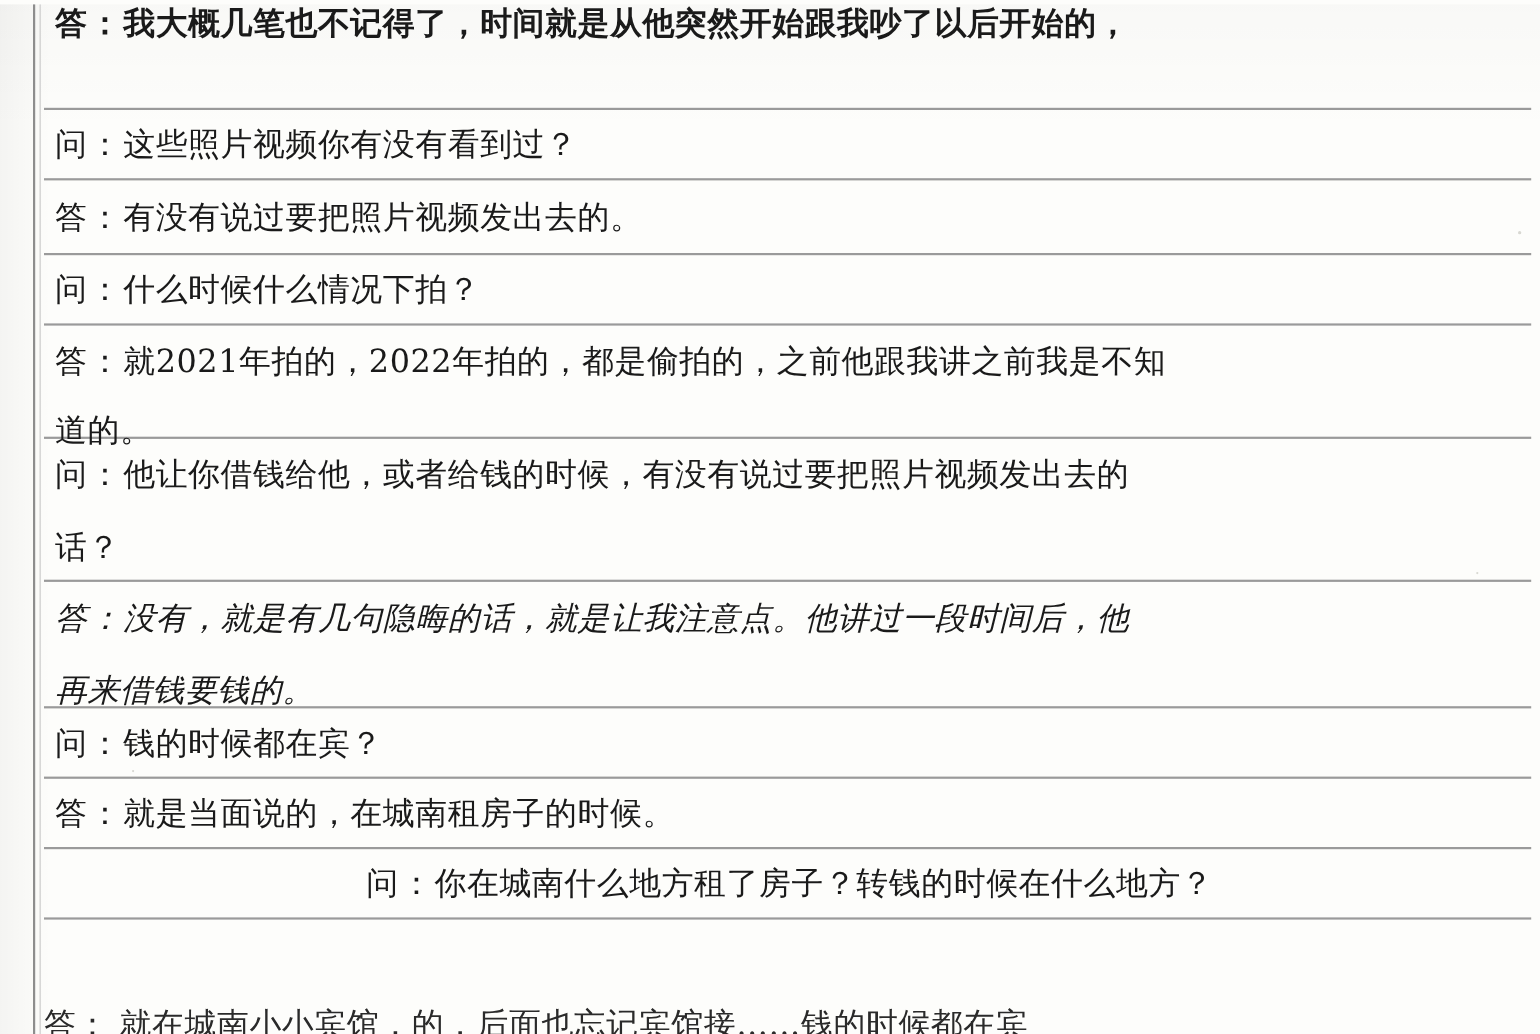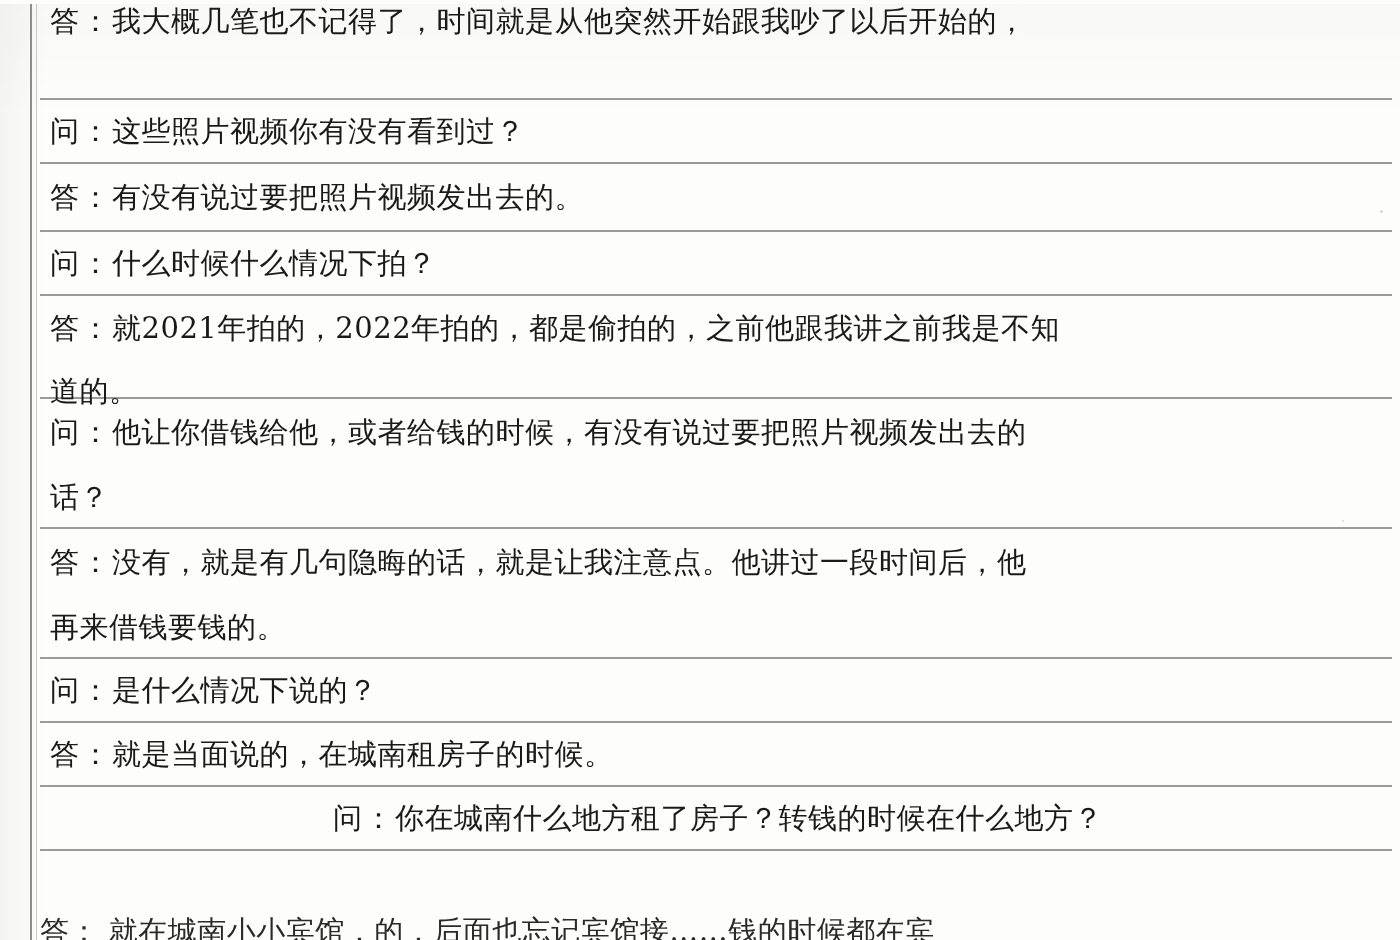--- a/index.html
+++ b/index.html
@@ -99,21 +99,21 @@
 <body>
 
 <div id="page">
   <div id="paper-texture"></div>
   <div id="left-rule"></div>
   <div id="left-rule2"></div>
 
   <div id="doc">
 
     <div class="row" style="height:100px;">
-      <span class="line clipped-top" style="line-height:42px;"><span class="label">答：</span><span>我大概几笔也不记得了，时间就是从他突然开始跟我吵了以后开始的，</span></span>
+      <span class="line clipped-top" style="line-height:42px;font-weight:bold;"><span class="label">答：</span><span>我大概几笔也不记得了，时间就是从他突然开始跟我吵了以后开始的，</span></span>
     </div>
 
     <div class="row" style="height:64px;">
       <span class="line" style="line-height:62px;"><span class="label">问：</span><span>这些照片视频你有没有看到过？</span></span>
     </div>
 
     <div class="row" style="height:68px;">
       <span class="line" style="line-height:66px;"><span class="label">答：</span><span>有没有说过要把照片视频发出去的。</span></span>
     </div>
 
@@ -124,27 +124,27 @@
     <div class="row" style="height:103px;">
       <span class="line" style="line-height:64px;"><span class="label">答：</span><span>就2021年拍的，2022年拍的，都是偷拍的，之前他跟我讲之前我是不知</span></span>
       <span class="line" style="line-height:62px;"><span>道的。</span></span>
     </div>
 
     <div class="row" style="height:130px;">
       <span class="line" style="line-height:66px;font-family:Liberation Serif, serif;"><span class="label">问：</span><span>他让你借钱给他，或者给钱的时候，有没有说过要把照片视频发出去的</span></span>
       <span class="line" style="line-height:64px;"><span>话？</span></span>
     </div>
 
-    <div class="row" style="height:130px;">
+    <div class="row" style="height:115px;font-style:italic;">
       <span class="line" style="line-height:66px;"><span class="label">答：</span><span>没有，就是有几句隐晦的话，就是让我注意点。他讲过一段时间后，他</span></span>
       <span class="line" style="line-height:64px;"><span>再来借钱要钱的。</span></span>
     </div>
 
     <div class="row" style="height:64px;">
-      <span class="line" style="line-height:62px;"><span class="label">问：</span><span>是什么情况下说的？</span></span>
+      <span class="line" style="line-height:62px;"><span class="label">问：</span><span>钱的时候都在宾？</span></span>
     </div>
 
     <div class="row" style="height:64px;">
       <span class="line" style="line-height:62px;"><span class="label">答：</span><span>就是当面说的，在城南租房子的时候。</span></span>
     </div>
 
     <div class="row" style="height:64px;">
       <span class="line" style="line-height:62px;text-align:center;"><span class="label">问：</span><span>你在城南什么地方租了房子？转钱的时候在什么地方？</span></span>
     </div>
 

